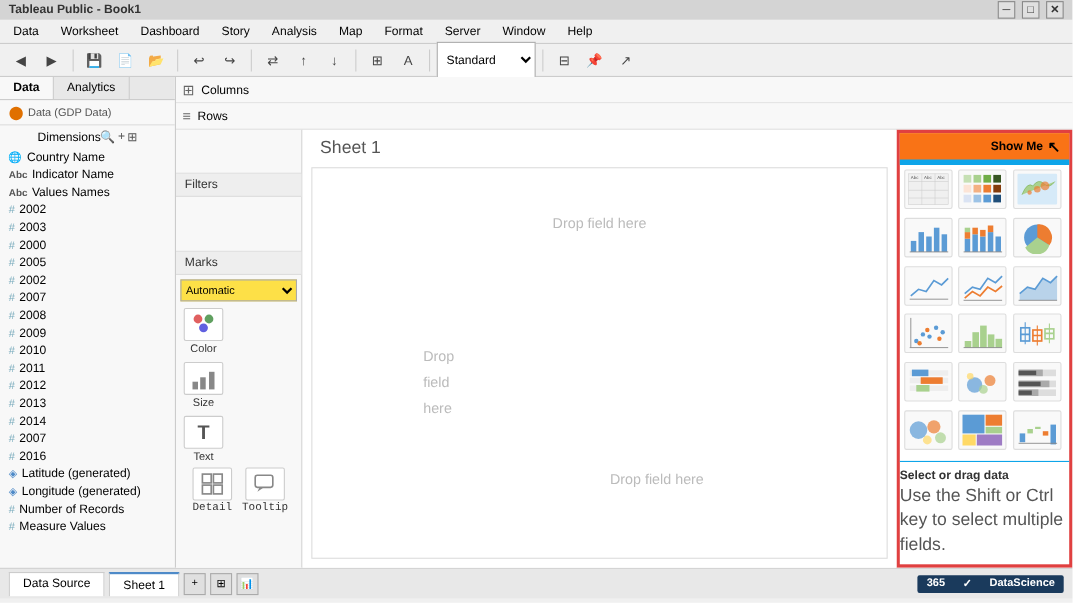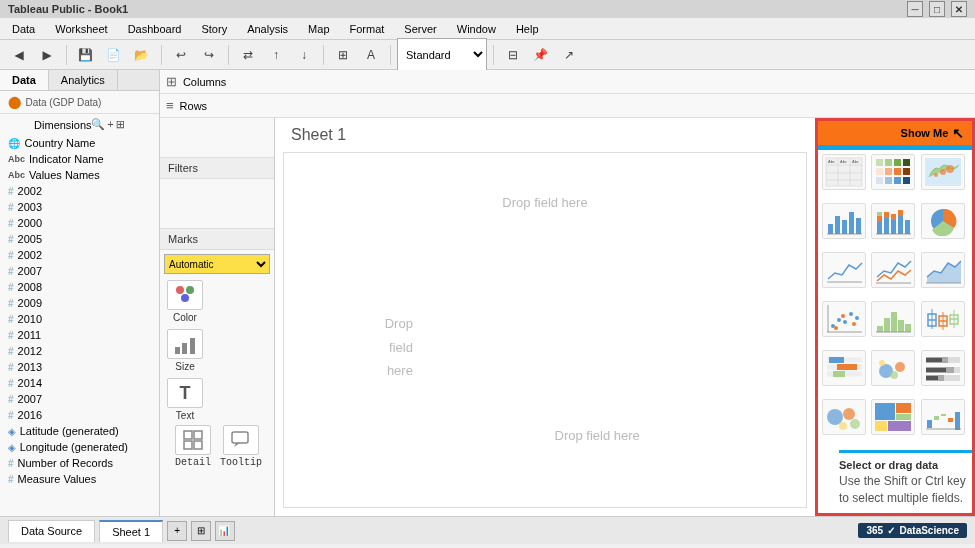--- a/index.html
+++ b/index.html
@@ -243,26 +243,25 @@
     .chart-thumb {
       width: 44px; height: 36px;
       border: 1px solid #ddd;
       background: #f9f9f9;
       display: flex; align-items: center; justify-content: center;
       cursor: pointer; font-size: 18px;
       border-radius: 2px;
     }
     .show-me-footer {
       padding: 6px 0;
-      border-top: 3px solid #0ea5e9;
-      font-size: 11px;
-      margin-left: 21px;
+      border-top: 1px solid #0ea5e9;
+      font-size: 11px;
     }
     .show-me-footer .title { font-weight: bold; color: #333; margin-bottom: 2px; }
-    .show-me-footer .desc { color: #555; font-size: 12px; line-height: 1.4; }
+    .show-me-footer .desc { color: #555; font-size: 16px; line-height: 1.4; }
 
     
     .bottom-bar {
       height: 28px;
       background: #e8e8e8;
       border-top: 1px solid #ccc;
       display: flex;
       align-items: center;
       padding: 0 8px;
       gap: 4px;
@@ -287,21 +286,21 @@
       display: flex; align-items: center; justify-content: center;
       cursor: pointer; font-size: 10px;
     }
     .brand-badge {
       background: #1a3a5c;
       color: white;
       padding: 2px 8px;
       font-size: 10px;
       font-weight: bold;
       border-radius: 2px;
-      display: flex; align-items: center; gap: 4px;
+      display: flex; align-items: center; gap: 16px;
     }
   </style>
 </head>
 <body>
 
 <div class="title-bar">
   <span>Tableau Public - Book1</span>
   <div class="title-bar-controls">
     <div class="title-bar-btn">─</div>
     <div class="title-bar-btn">□</div>
@@ -538,21 +537,21 @@
               <span>Tooltip</span>
             </div>
           </div>
         </div>
       </div>
 
       <div class="canvas">
         <div class="sheet-title">Sheet 1</div>
         <div style="flex:1; position:relative; border:1px solid #ddd; margin:0 8px 8px 8px;">
           <div class="drop-hint" style="top:12%; left:50%; transform:translateX(-50%);">Drop field here</div>
-          <div class="drop-hint" style="top:45%; left:22%; transform:translateX(-50%); text-align:right; line-height:1.8;">
+          <div class="drop-hint" style="top:45%; left:22%; transform:translateX(-50%); text-align:left; line-height:1.8;">
             <span>Drop</span><br>
             <span>field</span><br>
             <span>here</span>
           </div>
           <div class="drop-hint" style="bottom:18%; left:60%; transform:translateX(-50%);">Drop field here</div>
         </div>
       </div>
 
       <div class="show-me-panel">
         <div class="show-me-header">

